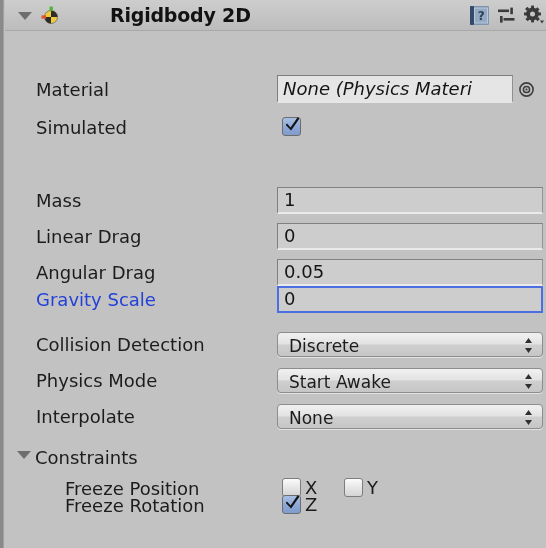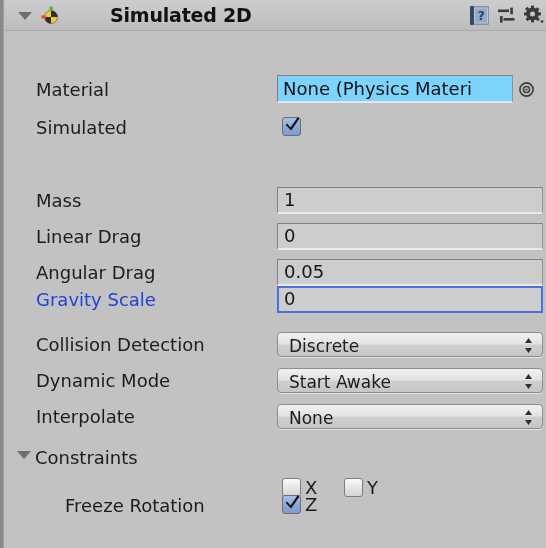--- a/index.html
+++ b/index.html
@@ -110,27 +110,28 @@
     position: absolute;
     right: 9px; top: 4px;
     width: 9px; height: 17px;
   }
 
   
   .objfield {
     position: absolute;
     left: 272px; top: 3px;
     width: 236px; height: 28px;
-    background: #7dd3fc;
+    background: #e5e5e5;
     border: 1px solid #909090;
     border-top-color: #7e7e7e;
     border-left-color: #7e7e7e;
     border-bottom: 2px solid #e6e6e6;
     box-sizing: border-box;
     overflow: hidden;
+    font-style: italic;
   }
   .objfield-text {
     position: absolute;
     left: 5px; top: 2px;
     font-size: 18px;
     color: #151515;
     white-space: nowrap;
   }
   .objpicker {
     position: absolute;
@@ -202,21 +203,21 @@
     <div class="foldout-arrow" id="hdr-foldout"></div>
 
     <svg id="comp-icon" viewBox="0 0 20 20">
       <circle cx="10" cy="11" r="6.5" fill="#f2cb3a" stroke="#5c5c5c" stroke-width="0.7"></circle>
       <path d="M10 4.5 A6.5 6.5 0 0 1 16.5 11 L10 11 Z" fill="#2d2d2d"></path>
       <path d="M10 17.5 A6.5 6.5 0 0 1 3.5 11 L10 11 Z" fill="#2d2d2d"></path>
       <rect x="8.6" y="0.5" width="3.2" height="4.6" fill="#4fb335"></rect>
       <rect x="0.5" y="9.4" width="4.6" height="3.2" fill="#e2532c"></rect>
     </svg>
 
-    <div id="header-title">Simulated 2D</div>
+    <div id="header-title">Rigidbody 2D</div>
 
     <svg id="help-icon" viewBox="0 0 21 21">
       <rect x="1" y="1" width="19" height="19" rx="1" fill="#7f93ad"></rect>
       <rect x="1" y="1" width="4" height="19" rx="1" fill="#334a6b"></rect>
       <rect x="5" y="2.5" width="14" height="16" fill="#b9c9dc"></rect>
       <rect x="6" y="3.5" width="12" height="14" fill="#95a9c2"></rect>
       <text x="12.3" y="15" font-family="DejaVu Sans, sans-serif" font-size="12" font-weight="bold" fill="#27405f" text-anchor="middle">?</text>
     </svg>
 
     <svg id="preset-icon" viewBox="0 0 19 18">
@@ -299,21 +300,21 @@
     <div class="popup">
       <div class="popup-text">Discrete</div>
       <svg class="popup-arrows" viewBox="0 0 9 17">
         <path d="M4.5 1 L8 6 L1 6 Z" fill="#2f2f2f"></path>
         <path d="M4.5 16 L8 11 L1 11 Z" fill="#2f2f2f"></path>
       </svg>
     </div>
   </div>
 
   <div class="row" style="top:363px;">
-    <div class="label">Dynamic Mode</div>
+    <div class="label">Physics Mode</div>
     <div class="popup">
       <div class="popup-text">Start Awake</div>
       <svg class="popup-arrows" viewBox="0 0 9 17">
         <path d="M4.5 1 L8 6 L1 6 Z" fill="#2f2f2f"></path>
         <path d="M4.5 16 L8 11 L1 11 Z" fill="#2f2f2f"></path>
       </svg>
     </div>
   </div>
 
   <div class="row" style="top:399px;">
@@ -326,20 +327,21 @@
       </svg>
     </div>
   </div>
 
   <div class="row" style="top:435px;">
     <div class="foldout-arrow" id="constraints-arrow"></div>
     <div class="label" style="left:30px; top:12px;">Constraints</div>
   </div>
 
   <div class="row" style="top:471px;">
+    <div class="label indent2">Freeze Position</div>
     <div class="checkbox" style="left:277px; top:7px;"></div>
     <div class="inline-axis" style="left:300px;">X</div>
     <div class="checkbox" style="left:339px; top:7px;"></div>
     <div class="inline-axis" style="left:362px;">Y</div>
   </div>
 
   <div class="row" style="top:488px;">
     <div class="label indent2">Freeze Rotation</div>
     <div class="checkbox checked" style="left:277px; top:7px;">
       <svg class="tick" viewBox="0 0 13 15">

